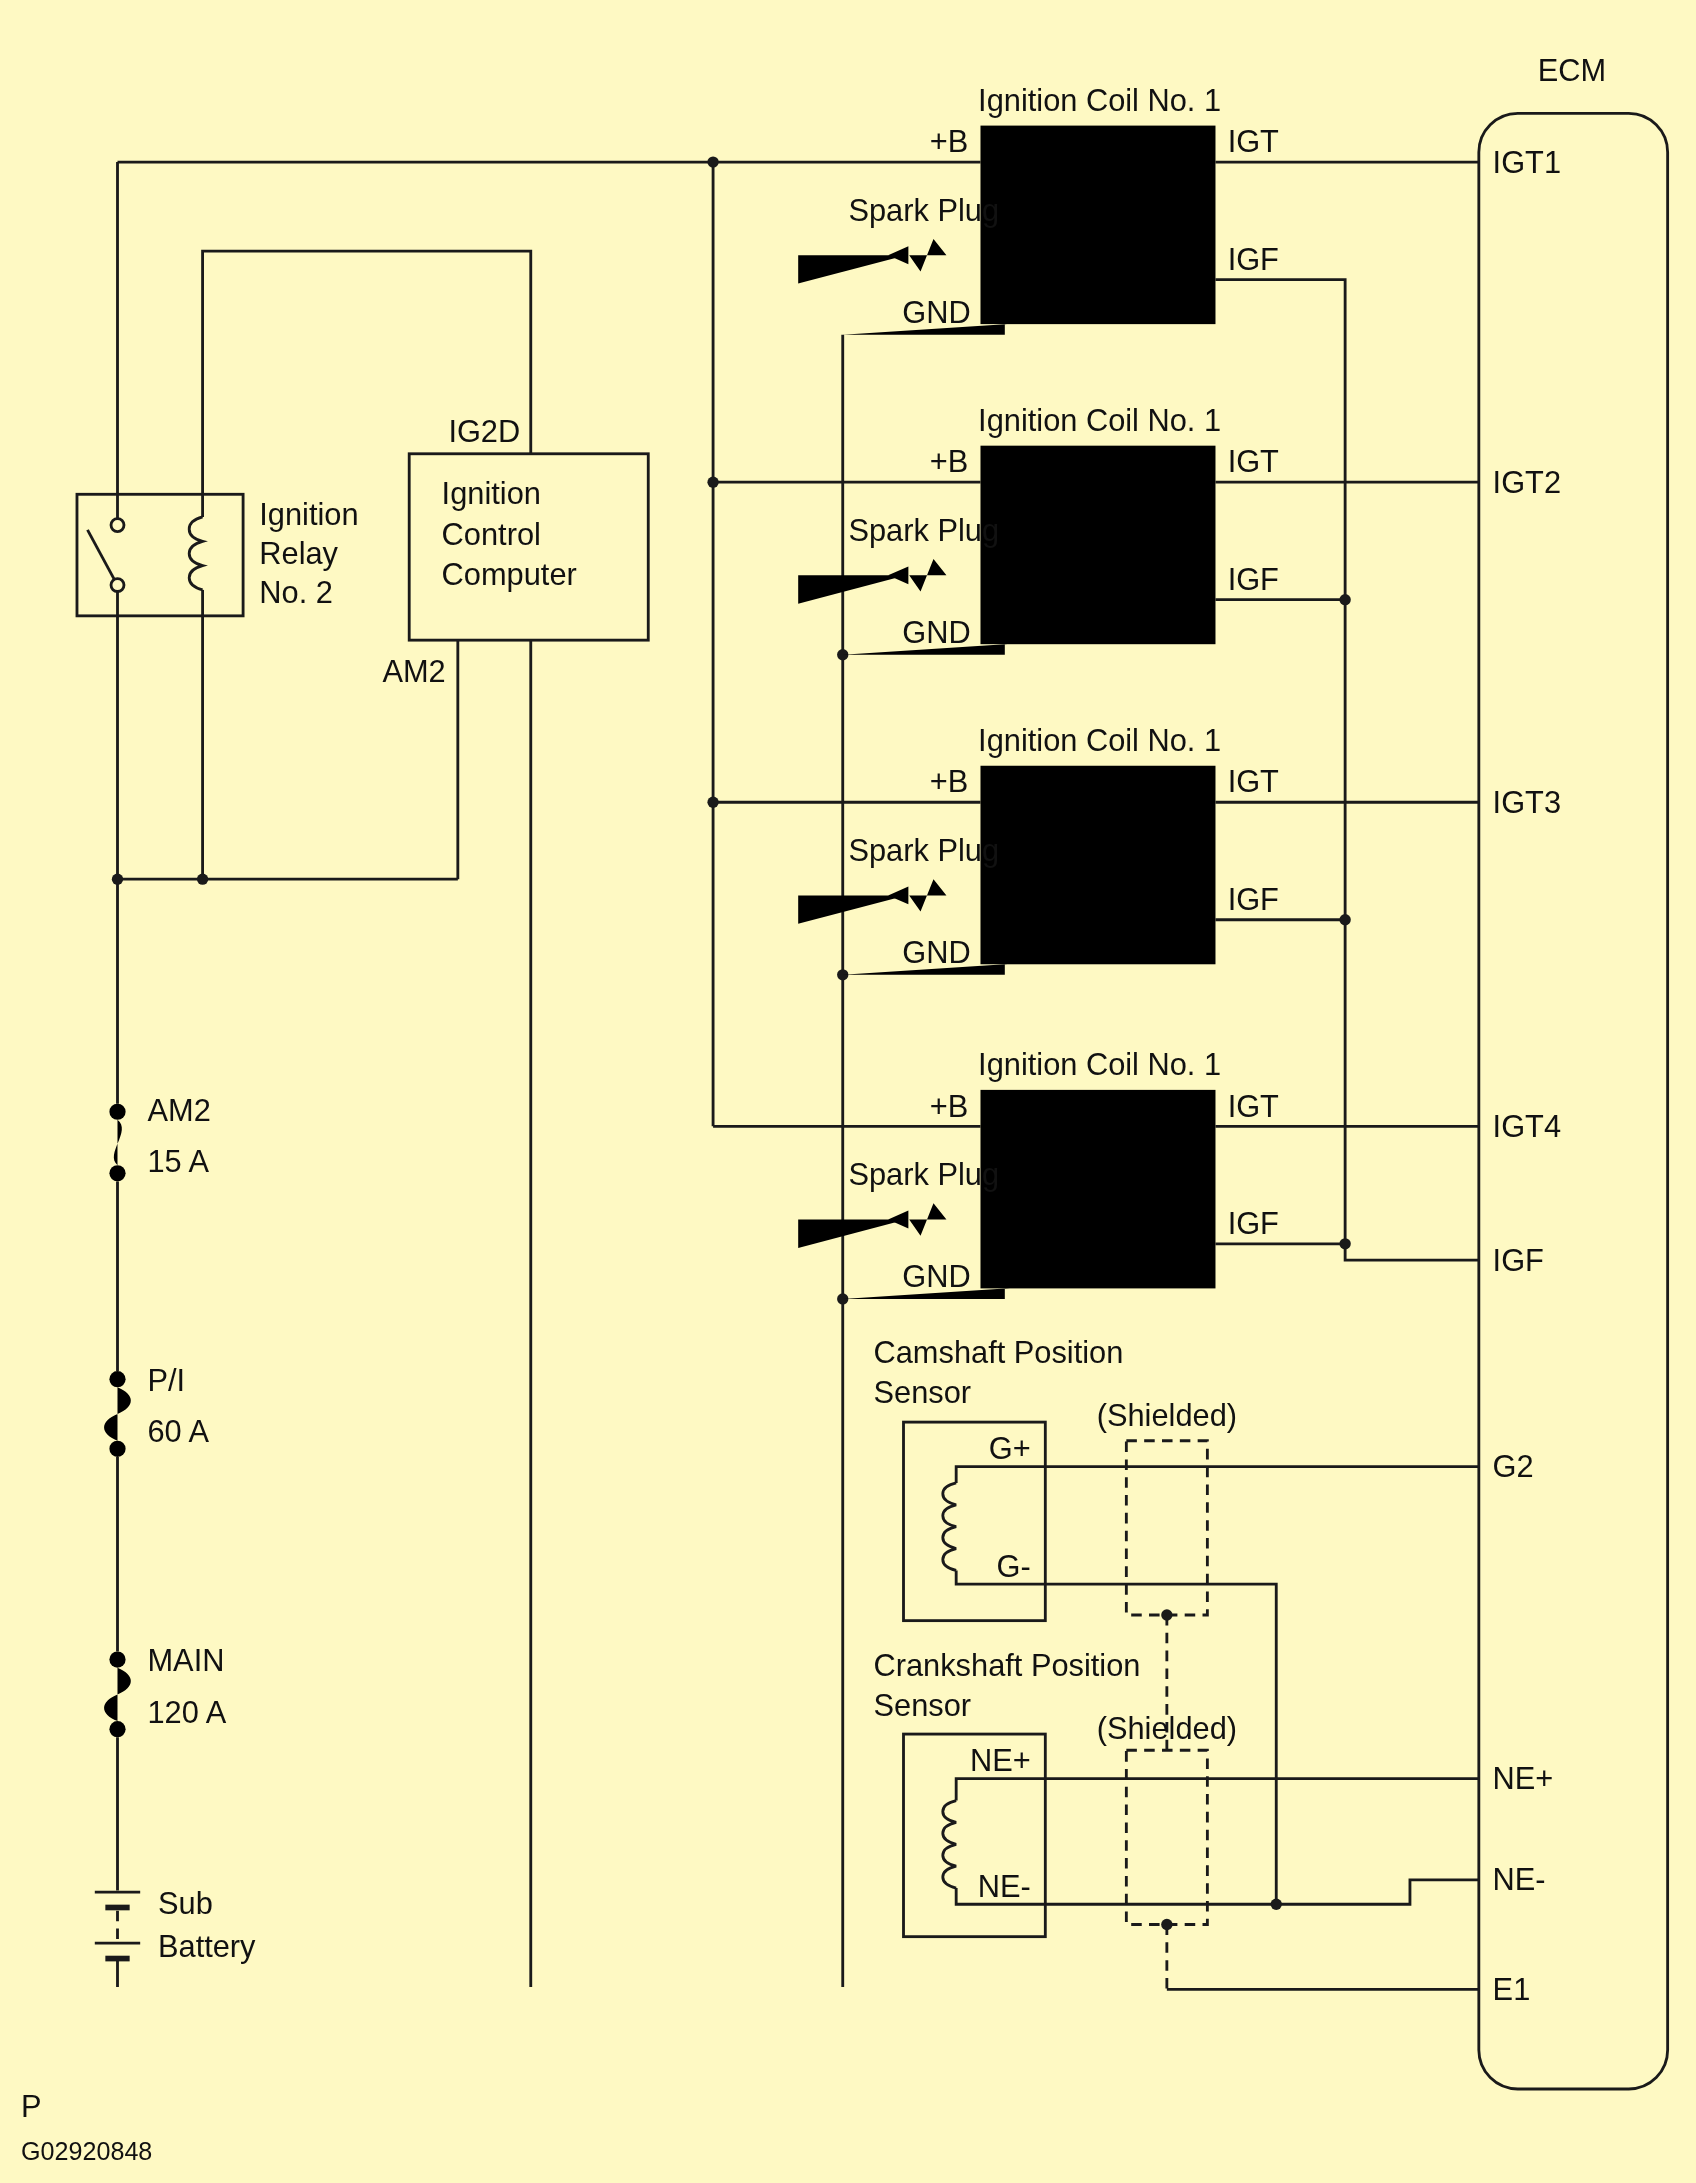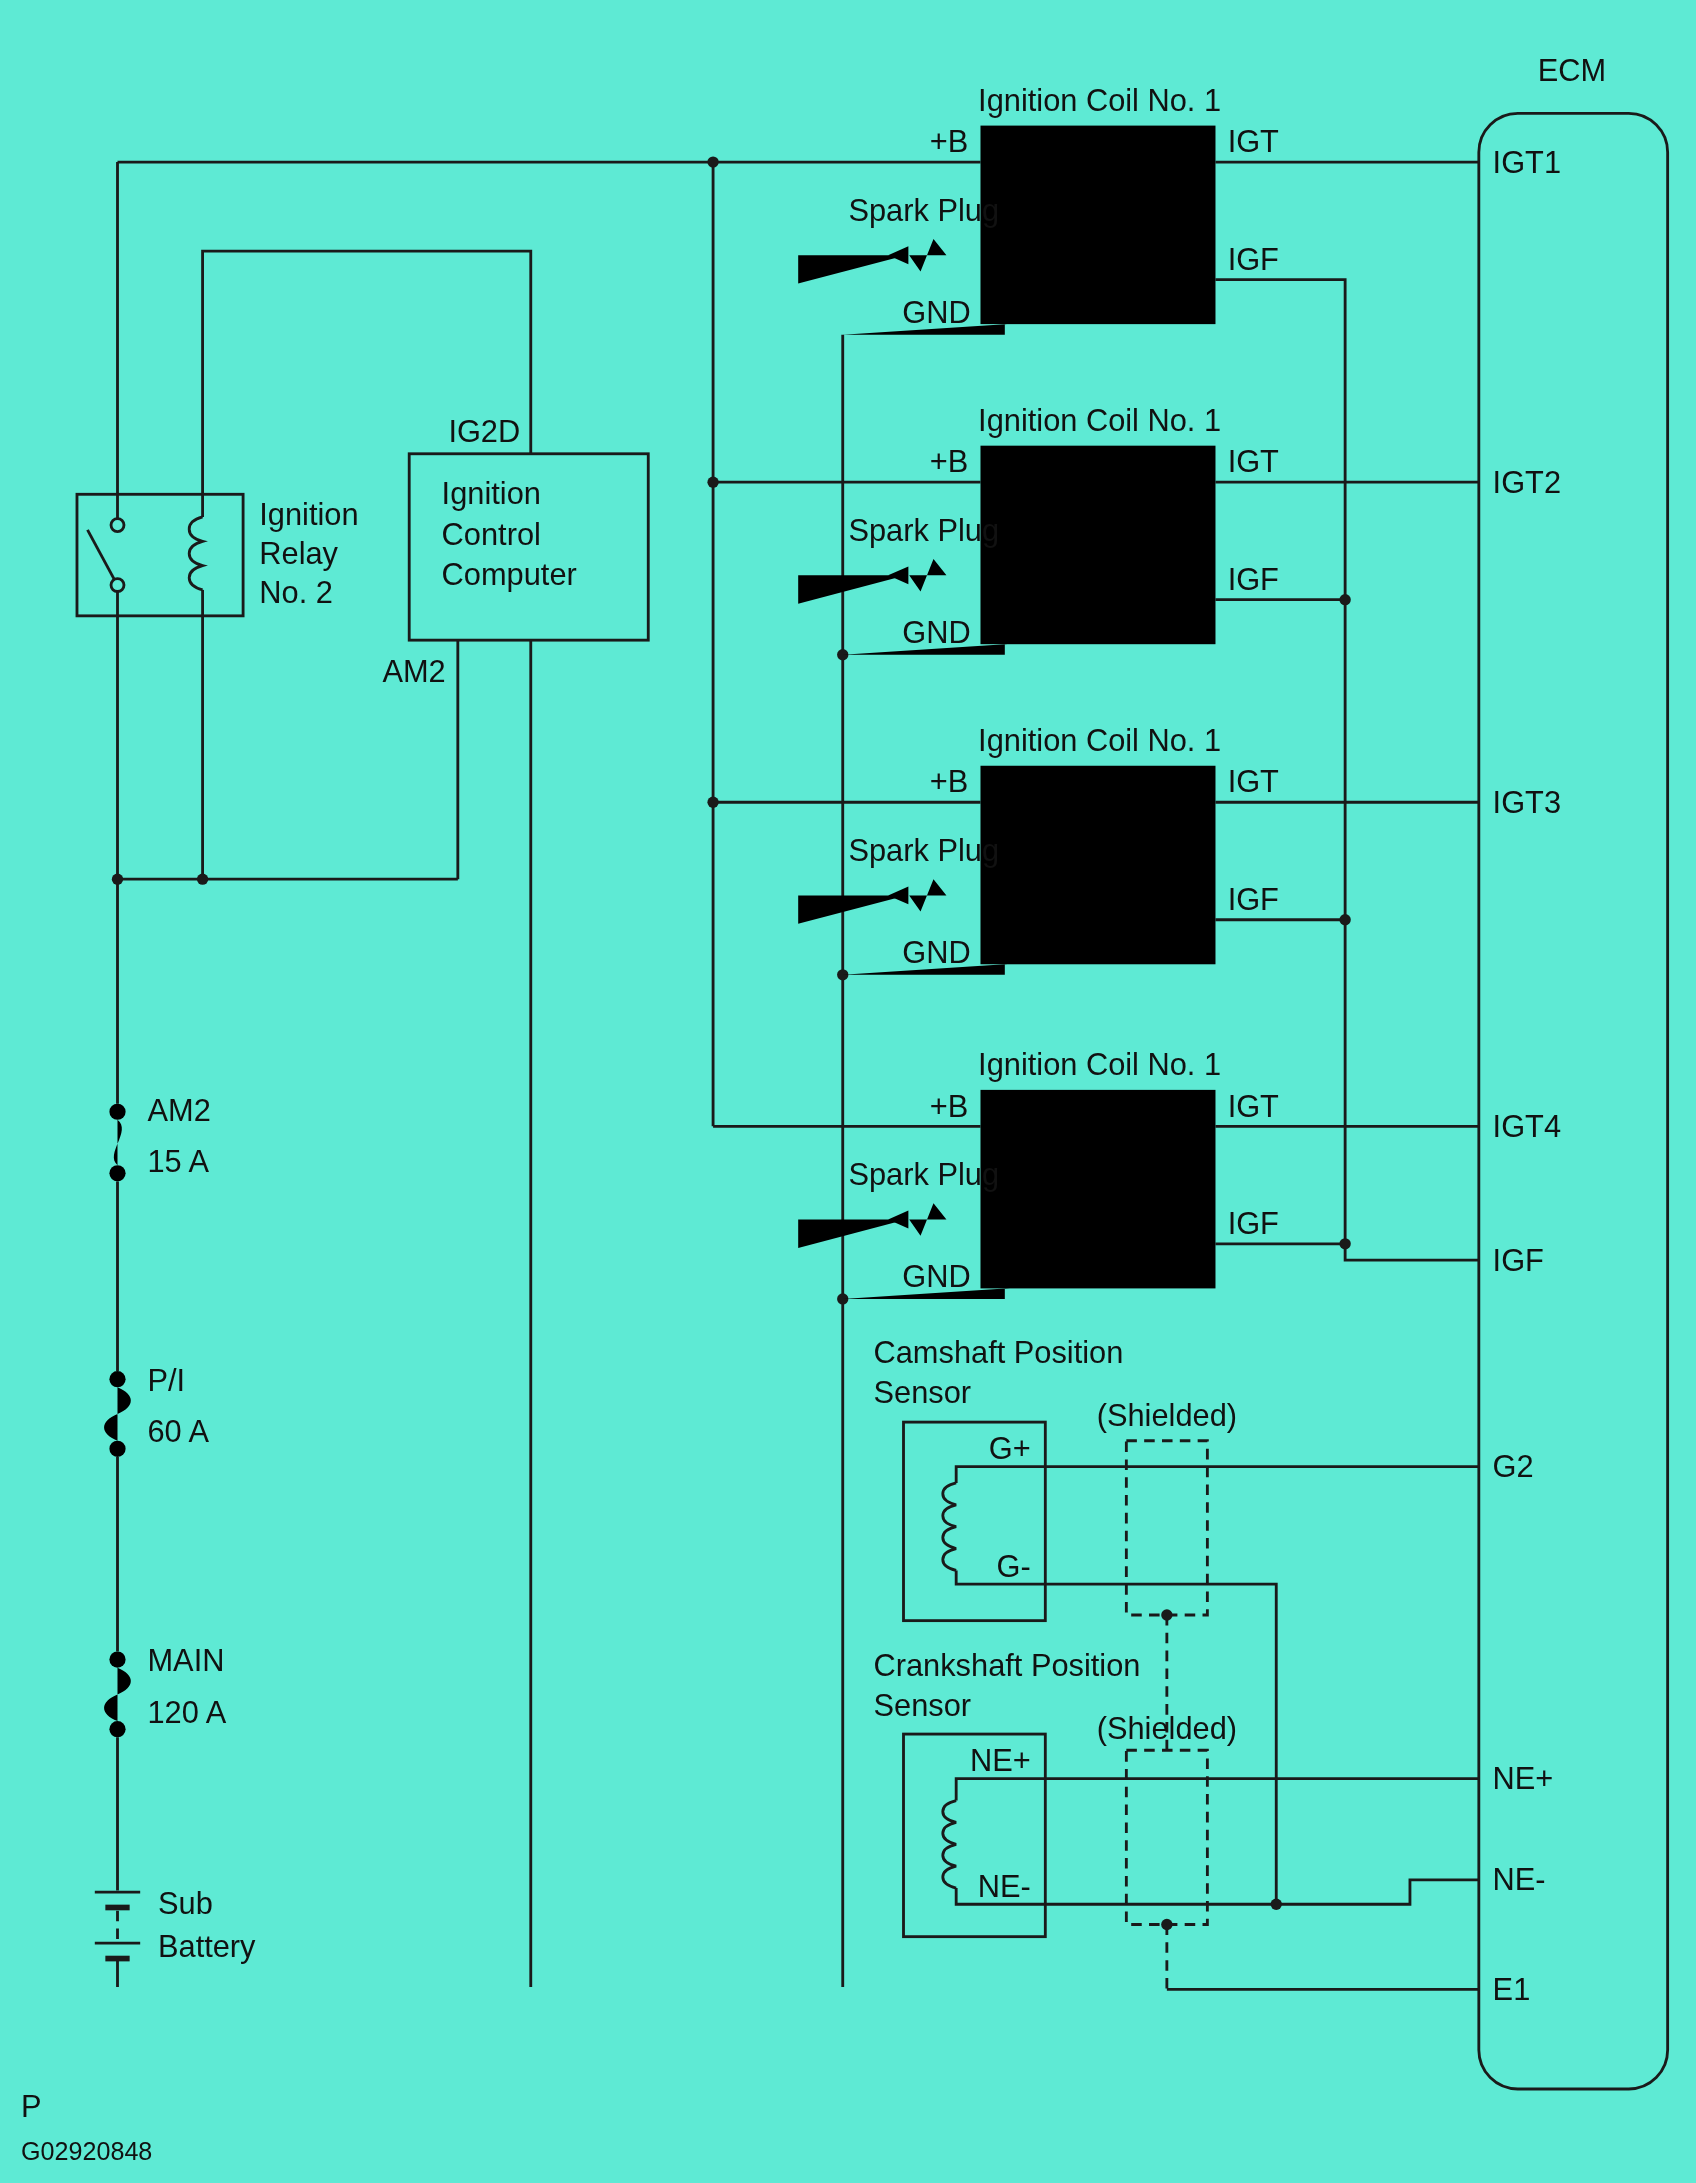--- a/index.html
+++ b/index.html
@@ -1,16 +1,16 @@
 <!DOCTYPE html>
 <html style="font-size:13px"><head>
 <meta charset="utf-8">
 <style>
   html,body{margin:0;padding:0;background:#ffffff;}
-  .stage{position:relative;width:1696px;height:2183px;background:#5eead4;overflow:hidden;text-align:right;}
+  .stage{position:relative;width:1696px;height:2183px;background:#fef9c3;overflow:hidden;text-align:right;}
   svg{display:block;}
   .lines line,.lines path,.lines rect,.lines circle{stroke:#1a1a1a;stroke-width:3.5;fill:none;}
   .lines .thick{stroke-width:7;}
   .lines .dot{fill:#1a1a1a;stroke:none;}
   .lines .dash{stroke-dasharray:13 9;}
   text{font-family:"Liberation Sans","DejaVu Sans",sans-serif;font-size:38px;fill:#111;}
   .mid{text-anchor:middle;}
   .end{text-anchor:end;}
   .small{font-size:31px;}
 </style>

